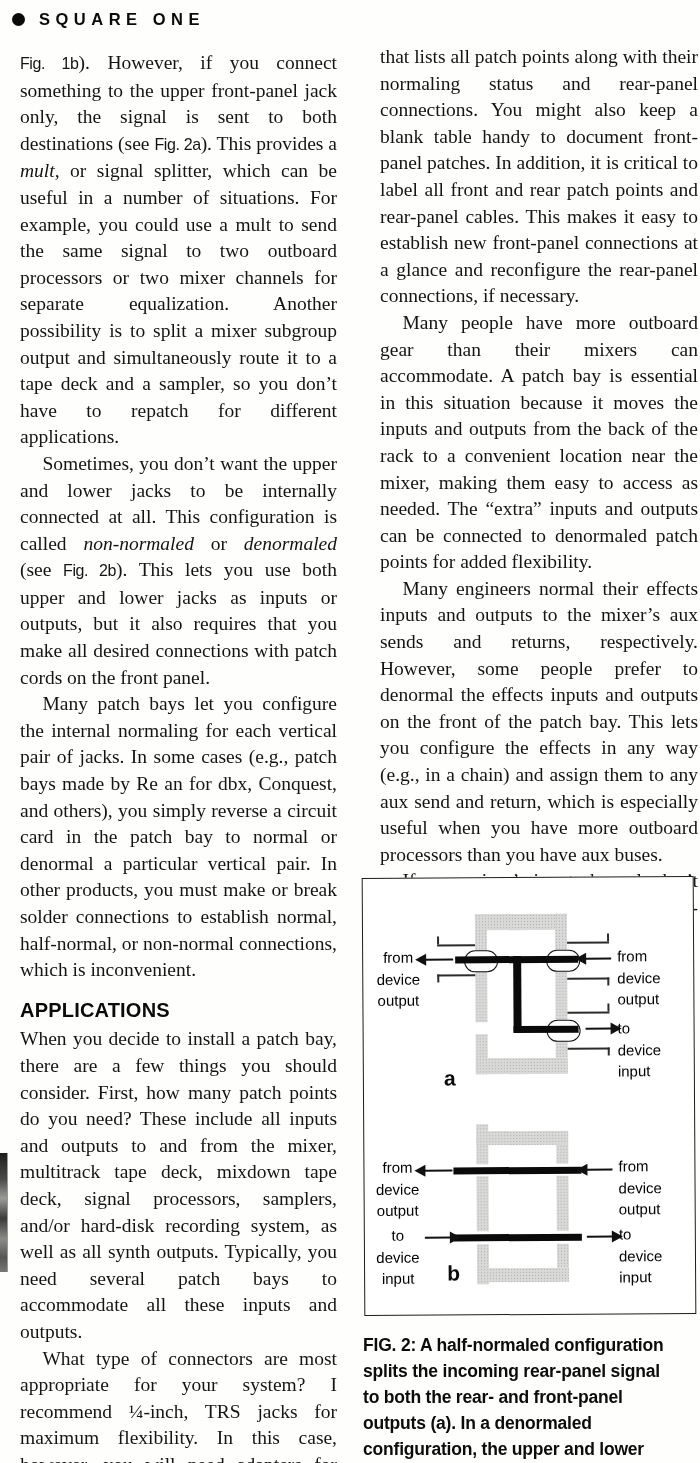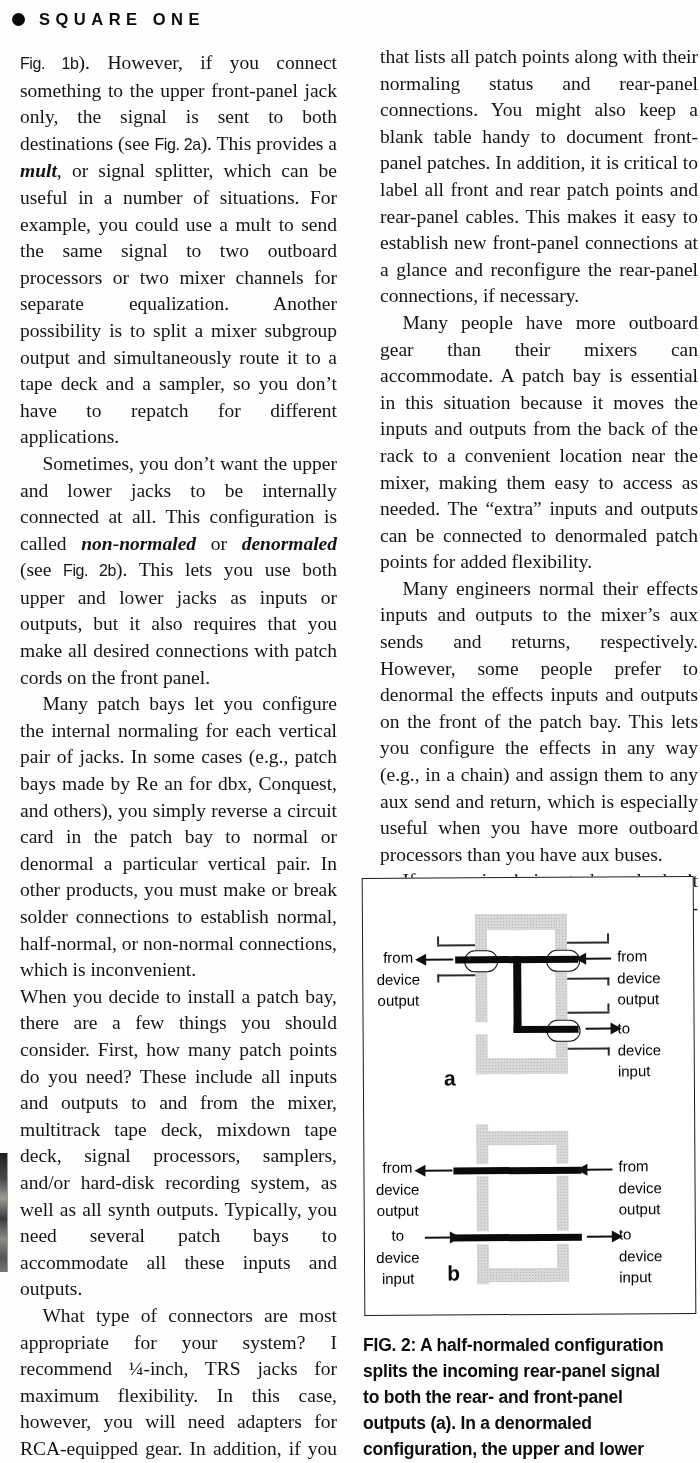--- a/index.html
+++ b/index.html
@@ -13,21 +13,21 @@
   .masthead {
     font-family:"Liberation Sans", sans-serif; font-weight:bold; font-size:16.5px;
     letter-spacing:5.5px; color:#0a0a0a;
   }
   
   .col { position:absolute; text-align:justify; font-size:19.5px; line-height:26.6px; }
   #col-left  { left:20px;  top:50px; width:317px; }
   #col-right { left:355px; top:44px; width:318px;margin-left:25px; }
   .para { margin:0; }
   .para.indent { text-indent:1.15em; }
-  .ital { font-style:italic;font-weight:bold; }
+  .ital { font-style:italic; }
   .figref {
     font-family:"Liberation Sans", sans-serif; font-weight:normal; font-size:0.82em;
     letter-spacing:-0.4px; white-space:nowrap;
   }
   .subhead {
     font-family:"Liberation Sans", sans-serif; font-weight:bold; font-size:20px;
     letter-spacing:0.2px; margin:13px 0 3px 0; text-align:left; color:#0a0a0a;
   }
   
   #figure-box {
@@ -85,20 +85,21 @@
 
   <div id="header">
     <div class="bullet"></div>
     <div class="masthead">SQUARE ONE</div>
   </div>
 
   <div id="col-left" class="col">
       <p class="para"><span class="figref">Fig. 1b</span><span class="">). However, if you connect something to the upper front-panel jack only, the signal is sent to both destinations (see </span><span class="figref">Fig. 2a</span><span class="">). This provides a </span><span class="ital">mult</span><span class="">, or signal splitter, which can be useful in a number of situations. For example, you could use a mult to send the same signal to two outboard processors or two mixer channels for separate equalization. Another possibility is to split a mixer subgroup output and simultaneously route it to a tape deck and a sampler, so you don’t have to repatch for different applications.</span></p>
       <p class="para indent"><span class="">Sometimes, you don’t want the upper and lower jacks to be internally connected at all. This configuration is called </span><span class="ital">non-normaled</span><span class=""> or </span><span class="ital">denormaled</span><span class=""> (see </span><span class="figref">Fig. 2b</span><span class="">). This lets you use both upper and lower jacks as inputs or outputs, but it also requires that you make all desired connections with patch cords on the front panel.</span></p>
       <p class="para indent"><span class="">Many patch bays let you configure the internal normaling for each vertical pair of jacks. In some cases (e.g., patch bays made by Re an for dbx, Conquest, and others), you simply reverse a circuit card in the patch bay to normal or denormal a particular vertical pair. In other products, you must make or break solder connections to establish normal, half-normal, or non-normal connections, which is inconvenient.</span></p>
+      <div class="subhead">APPLICATIONS</div>
       <p class="para"><span class="">When you decide to install a patch bay, there are a few things you should consider. First, how many patch points do you need? These include all inputs and outputs to and from the mixer, multitrack tape deck, mixdown tape deck, signal processors, samplers, and/or hard-disk recording system, as well as all synth outputs. Typically, you need several patch bays to accommodate all these inputs and outputs.</span></p>
       <p class="para indent"><span class="">What type of connectors are most appropriate for your system? I recommend ¼-inch, TRS jacks for maximum flexibility. In this case, however, you will need adapters for RCA-equipped gear. In addition, if you connect a 2-conductor cable to any TRS patch point, the ring is shorted to ground, and that particular signal path is 2-conductor thereafter. This won’t typically cause a problem, but you should be aware of it.</span></p>
     </div>
 
   <div id="col-right" class="col">
       <p class="para"><span class="">that lists all patch points along with their normaling status and rear-panel connections. You might also keep a blank table handy to document front-panel patches. In addition, it is critical to label all front and rear patch points and rear-panel cables. This makes it easy to establish new front-panel connections at a glance and reconfigure the rear-panel connections, if necessary.</span></p>
       <p class="para indent"><span class="">Many people have more outboard gear than their mixers can accommodate. A patch bay is essential in this situation because it moves the inputs and outputs from the back of the rack to a convenient location near the mixer, making them easy to access as needed. The “extra” inputs and outputs can be connected to denormaled patch points for added flexibility.</span></p>
       <p class="para indent"><span class="">Many engineers normal their effects inputs and outputs to the mixer’s aux sends and returns, respectively. However, some people prefer to denormal the effects inputs and outputs on the front of the patch bay. This lets you configure the effects in any way (e.g., in a chain) and assign them to any aux send and return, which is especially useful when you have more outboard processors than you have aux buses.</span></p>
       <p class="para indent"><span class="">If your mixer’s input channels don’t include direct outs (e.g., the Mackie CR-1604), a patch bay can adapt the</span></p>
     </div>

